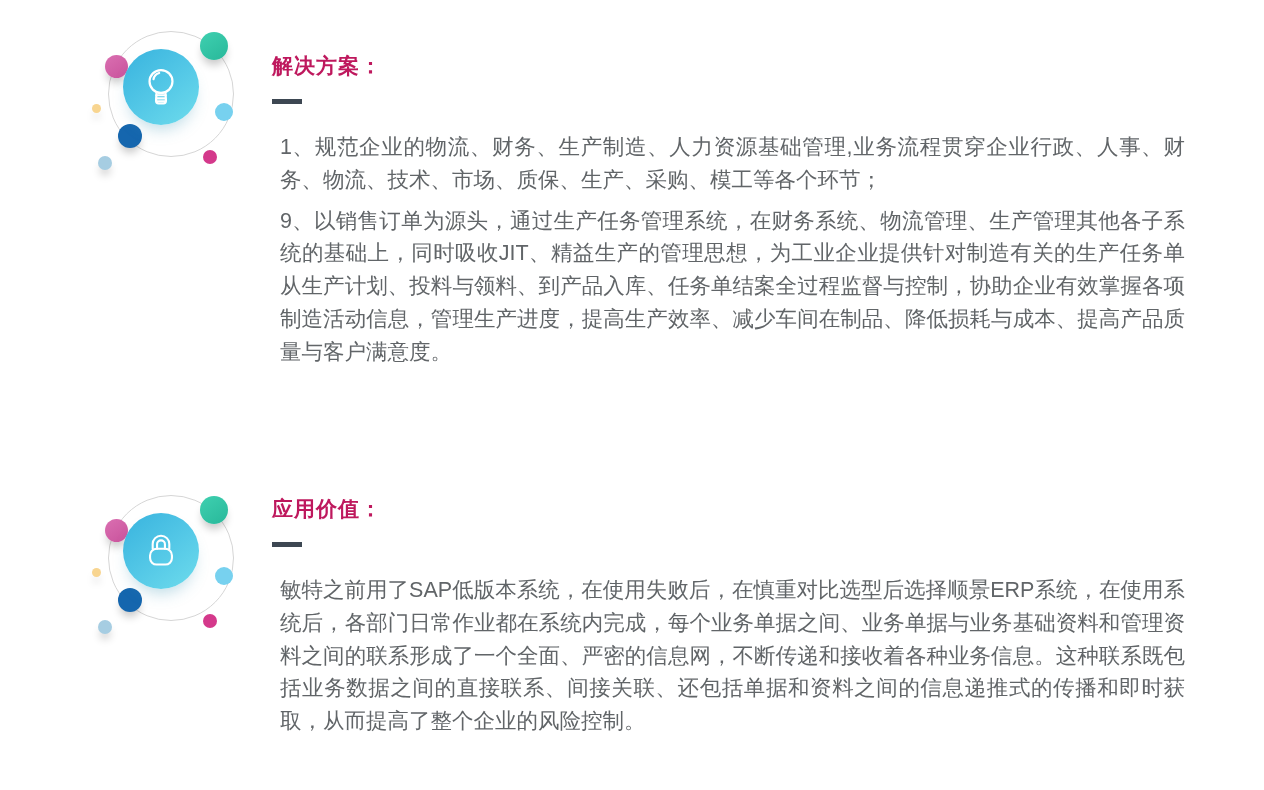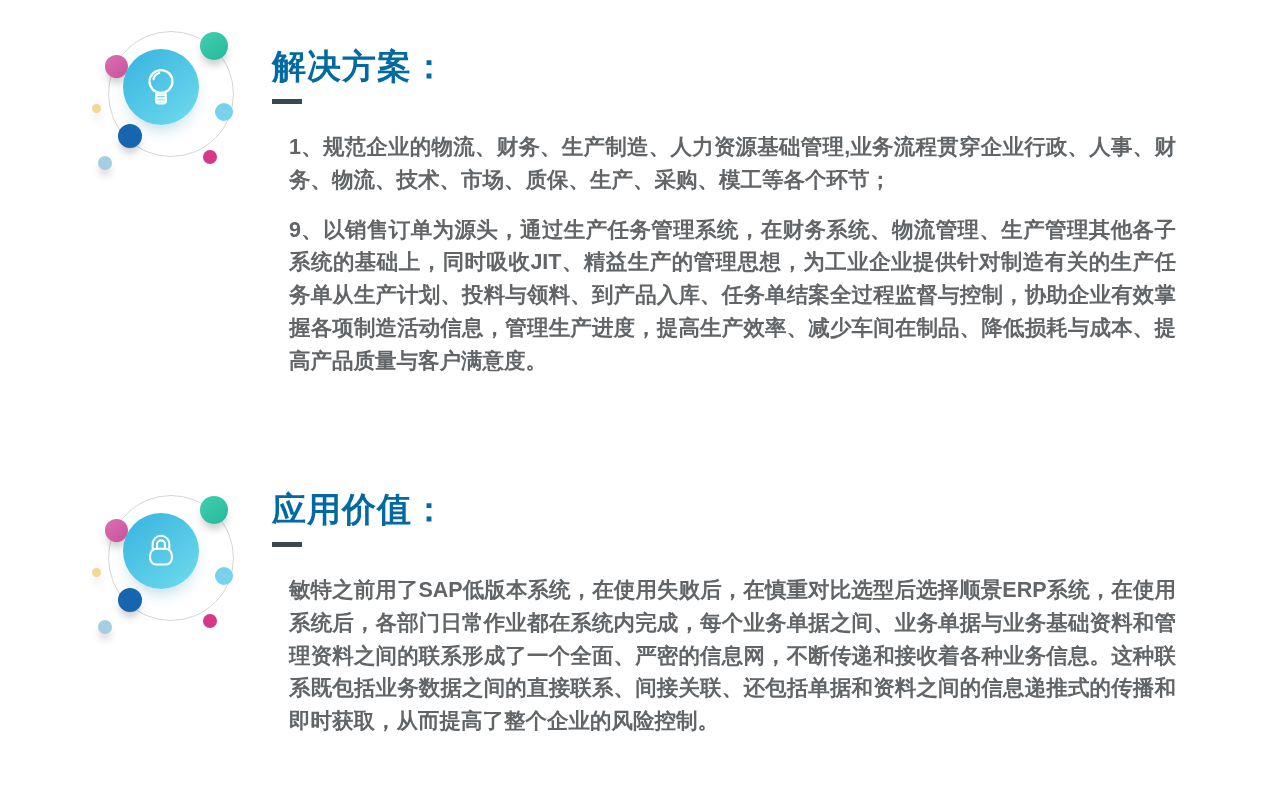--- a/index.html
+++ b/index.html
@@ -27,28 +27,28 @@
   .dot.shadowed{box-shadow:0 7px 8px -2px rgba(0,0,0,.22);}
   .dot-teal{left:112px;top:9px;width:28px;height:28px;background:linear-gradient(145deg,#3fd0b0,#28b89a);}
   .dot-pink{left:17px;top:32px;width:23px;height:23px;background:linear-gradient(145deg,#da6fb1,#c9539c);}
   .dot-yellow{left:4px;top:81px;width:9px;height:9px;background:#f8d590;}
   .dot-lightblue{left:127px;top:80px;width:18px;height:18px;background:#77d1ef;}
   .dot-darkblue{left:30px;top:101px;width:24px;height:24px;background:#1566ae;}
   .dot-magenta{left:115px;top:127px;width:14px;height:14px;background:#d4398b;}
   .dot-paleblue{left:10px;top:133px;width:14px;height:14px;background:#a6cde2;}
   .content{position:absolute;left:272px;width:921px;}
   .content h2{
-    margin:0;font-size:34px;line-height:36px;font-weight:700;
-    color:#0369a1;letter-spacing:1px;
+    margin:0;font-size:21px;line-height:36px;font-weight:700;
+    color:#be185d;letter-spacing:1px;
   }
   .dash{width:30px;height:5px;background:#3d4752;margin-top:15px;}
   .para-block{margin-top:27px;}
   .para-block p{
-    margin:17px;font-size:21.5px;line-height:32.8px;color:#616568;
-    text-align:justify;text-justify:inter-ideograph;font-weight:700;
+    margin:8px;font-size:21.5px;line-height:32.8px;color:#616568;
+    text-align:justify;text-justify:inter-ideograph;font-weight:400;
   }
 </style>
 </head>
 <body>
 
 <section class="section" style="top:0;">
   <div class="icon-group" style="top:23px;">
     <div class="ring"></div>
     <span class="dot shadowed dot-teal"></span>
     <span class="dot shadowed dot-pink"></span>

